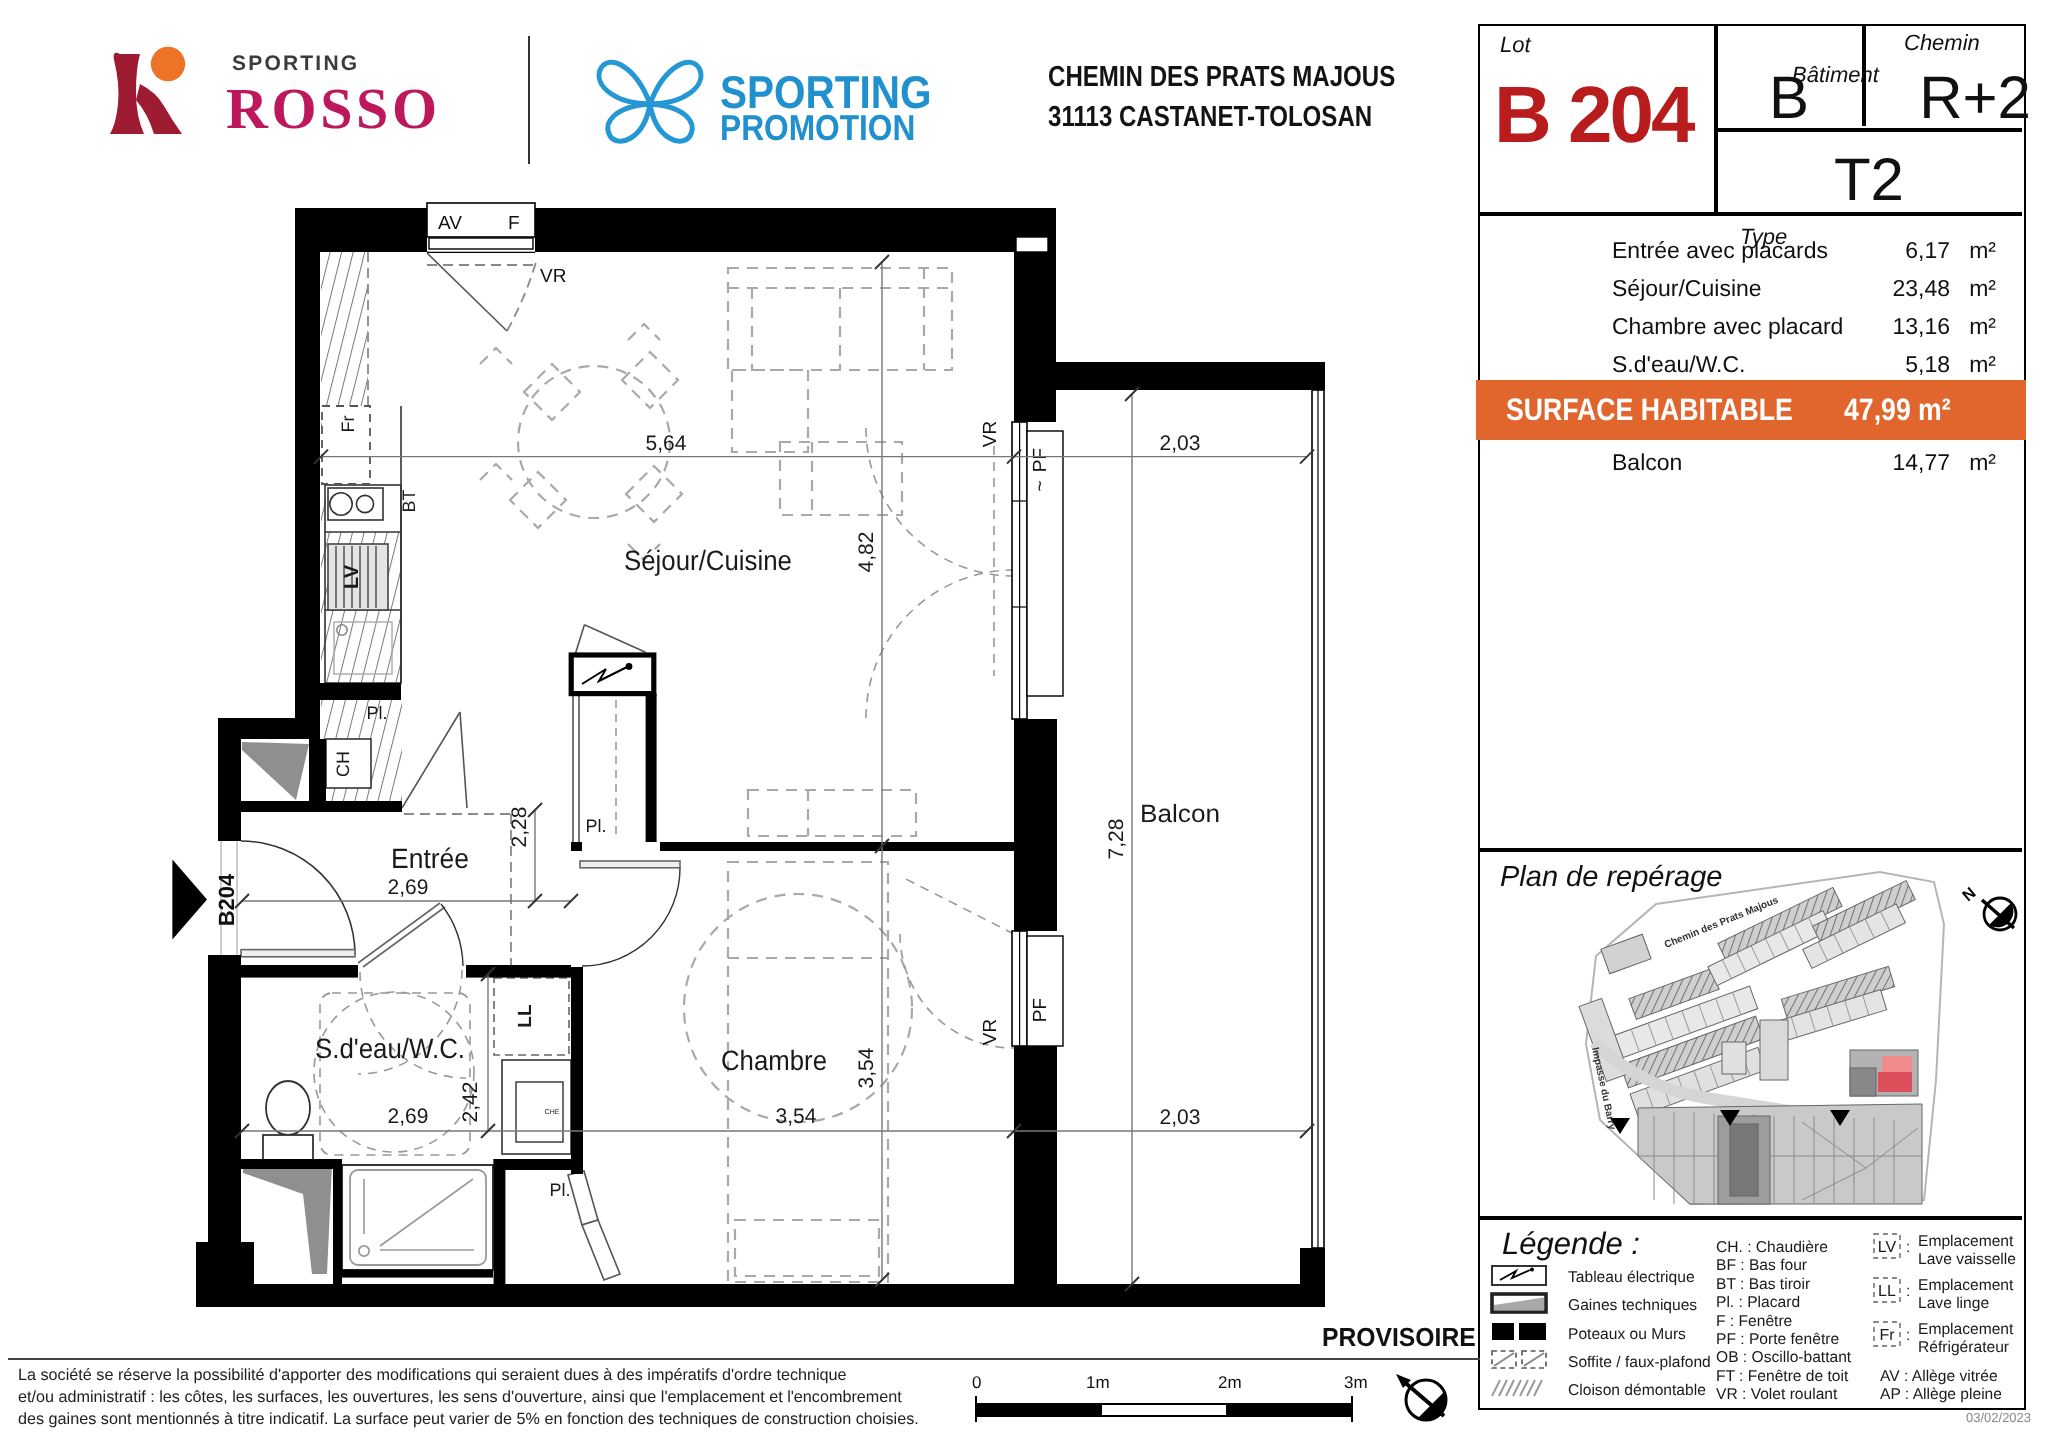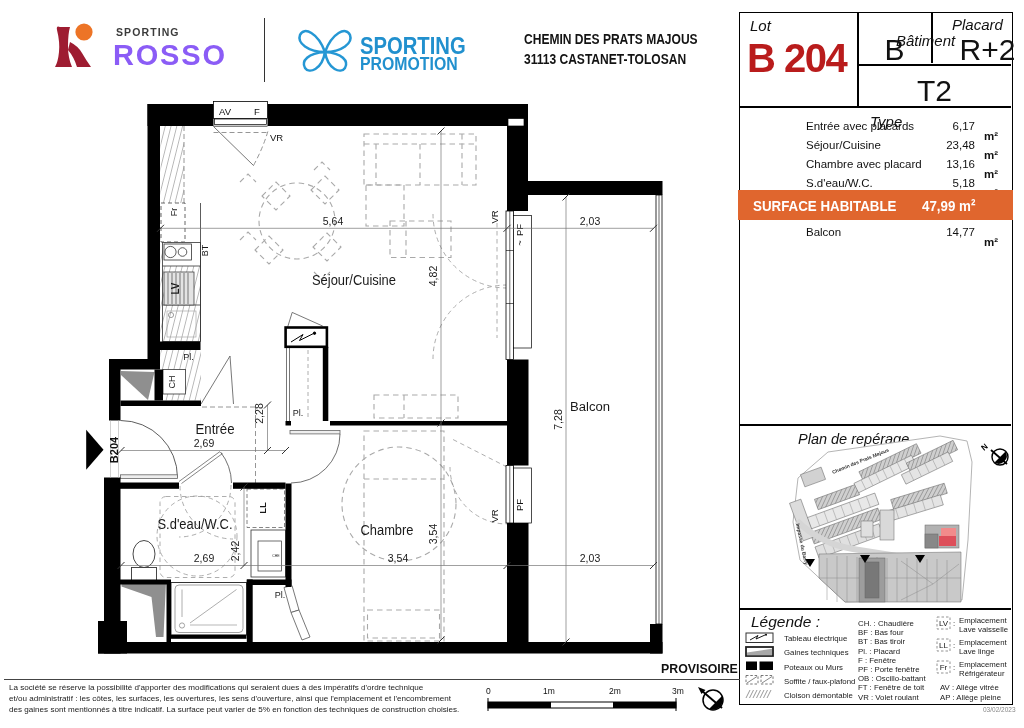--- a/index.html
+++ b/index.html
@@ -1,35 +1,35 @@
 <!DOCTYPE html>
 <html><head><meta charset="utf-8">
 <style>
 html,body{margin:0;padding:0;background:#fff;}
 #page{position:relative;width:1024px;height:728px;background:#fff;overflow:hidden;
  font-family:"Liberation Sans",sans-serif;}
 .abs{position:absolute;}
-.it{font-style:italic;margin-left:48px;}
-#rc .lbl{font-style:italic;font-size:15px;color:#111;}
+.it{font-style:italic;}
+#rc .lbl{font-style:italic;font-size:11px;color:#111;}
 .row{position:absolute;font-size:11.5px;color:#111;}
 .row .nm{position:absolute;left:40px;top:0;padding-left:27px;}
 .row .vl{position:absolute;right:36px;top:0;text-align:center;}
-.row .un{position:absolute;right:13px;top:10px;font-weight:bold;}
+.row .un{position:absolute;right:13px;top:0;}
 </style></head>
 <body>
 <div id="page">
 
 <div class="abs" id="hdr" style="left:0;top:0;width:740px;height:96px;padding-left:40px;">
   <svg class="abs" style="left:48px;top:20px;" width="200" height="56" viewBox="0 0 200 56">
     <path d="M12,7 Q8,5 9,10 Q12,22 11,32 Q10,42 7,47 L24,47 Q20,38 20,26 Q20,14 22,7 Z" fill="#9e1c31"></path>
     <path d="M22,22 Q30,26 34,33 Q38,40 43,47 L29,47 Q26,37 20,30 Z" fill="#9e1c31"></path>
     <circle cx="36" cy="12" r="8.6" fill="#ed7426"></circle>
   </svg>
   <div class="abs" style="left:116px;top:26px;font-size:10.5px;font-weight:bold;letter-spacing:1.1px;color:#3b3b3b;">SPORTING</div>
-  <div class="abs" style="left:113px;top:39px;font-size:29px;font-weight:bold;letter-spacing:1.8px;color:#8b5cf6;">ROSSO</div>
+  <div class="abs" style="left:113px;top:39px;font-size:29px;font-weight:bold;letter-spacing:1.8px;color:#be185d;font-family:Liberation Serif, serif;">ROSSO</div>
   <div class="abs" style="left:263.5px;top:18px;width:1.3px;height:64px;background:#333;"></div>
   <svg class="abs" style="left:294px;top:24px;" width="64" height="50" viewBox="0 0 64 50">
     <g fill="none" stroke="#2597d4" stroke-width="2.5" stroke-linecap="round" stroke-linejoin="round">
       <path d="M31,28 C24,9 10,2 6,11 C3,19 14,28 31,28"></path>
       <path d="M31,28 C14,29 7,37 11,44 C15,50 28,46 31,28"></path>
       <path d="M31,28 C38,9 52,2 56,11 C59,19 48,28 31,28"></path>
       <path d="M31,28 C48,29 55,37 51,44 C47,50 34,46 31,28"></path>
     </g>
   </svg>
   <div class="abs" style="left:360px;top:32.5px;font-size:23px;font-weight:bold;color:#2190ce;transform:scaleX(0.88);transform-origin:0 0;">SPORTING</div>
@@ -295,21 +295,21 @@
   <div class="abs" style="left:0;top:0;width:272px;height:691px;border:1.6px solid #000;"></div>
 
   <div class="abs" style="left:118px;top:0;width:1.6px;height:95px;background:#000;"></div>
   <div class="abs" style="left:118px;top:52px;width:154px;height:1.6px;background:#000;"></div>
   <div class="abs" style="left:192px;top:0;width:1.6px;height:51px;background:#000;"></div>
   <div class="abs" style="left:0;top:94px;width:272px;height:1.6px;background:#000;"></div>
   <div class="abs lbl" style="left:11px;top:5px;">Lot</div>
   <div class="abs" style="left:8px;top:24px;width:110px;font-size:40px;font-weight:bold;color:#b91c1c;letter-spacing:-1.5px;white-space:nowrap;">B 204</div>
   <div class="abs lbl" style="left:128px;top:20px;margin-left:29px;">Bâtiment</div>
   <div class="abs" style="left:119px;top:21px;width:73px;text-align:center;font-size:30px;color:#111;">B</div>
-  <div class="abs lbl" style="left:213px;top:4px;">Placard</div>
+  <div class="abs lbl" style="left:213px;top:4px;">Chemin</div>
   <div class="abs" style="left:193px;top:21px;width:79px;text-align:center;font-size:30px;color:#111;padding-left:16px;">R+2</div>
   <div class="abs lbl" style="left:131px;top:57px;margin-top:44px;">Type</div>
   <div class="abs" style="left:119px;top:62px;width:153px;text-align:center;font-size:30px;color:#111;">T2</div>
 
   <div class="row" style="top:107.5px;width:272px;">
         <span class="nm">Entrée avec placards</span>
         <span class="vl">6,17</span>
         <span class="un">m²</span>
       </div>
   <div class="row" style="top:126.5px;width:272px;">

